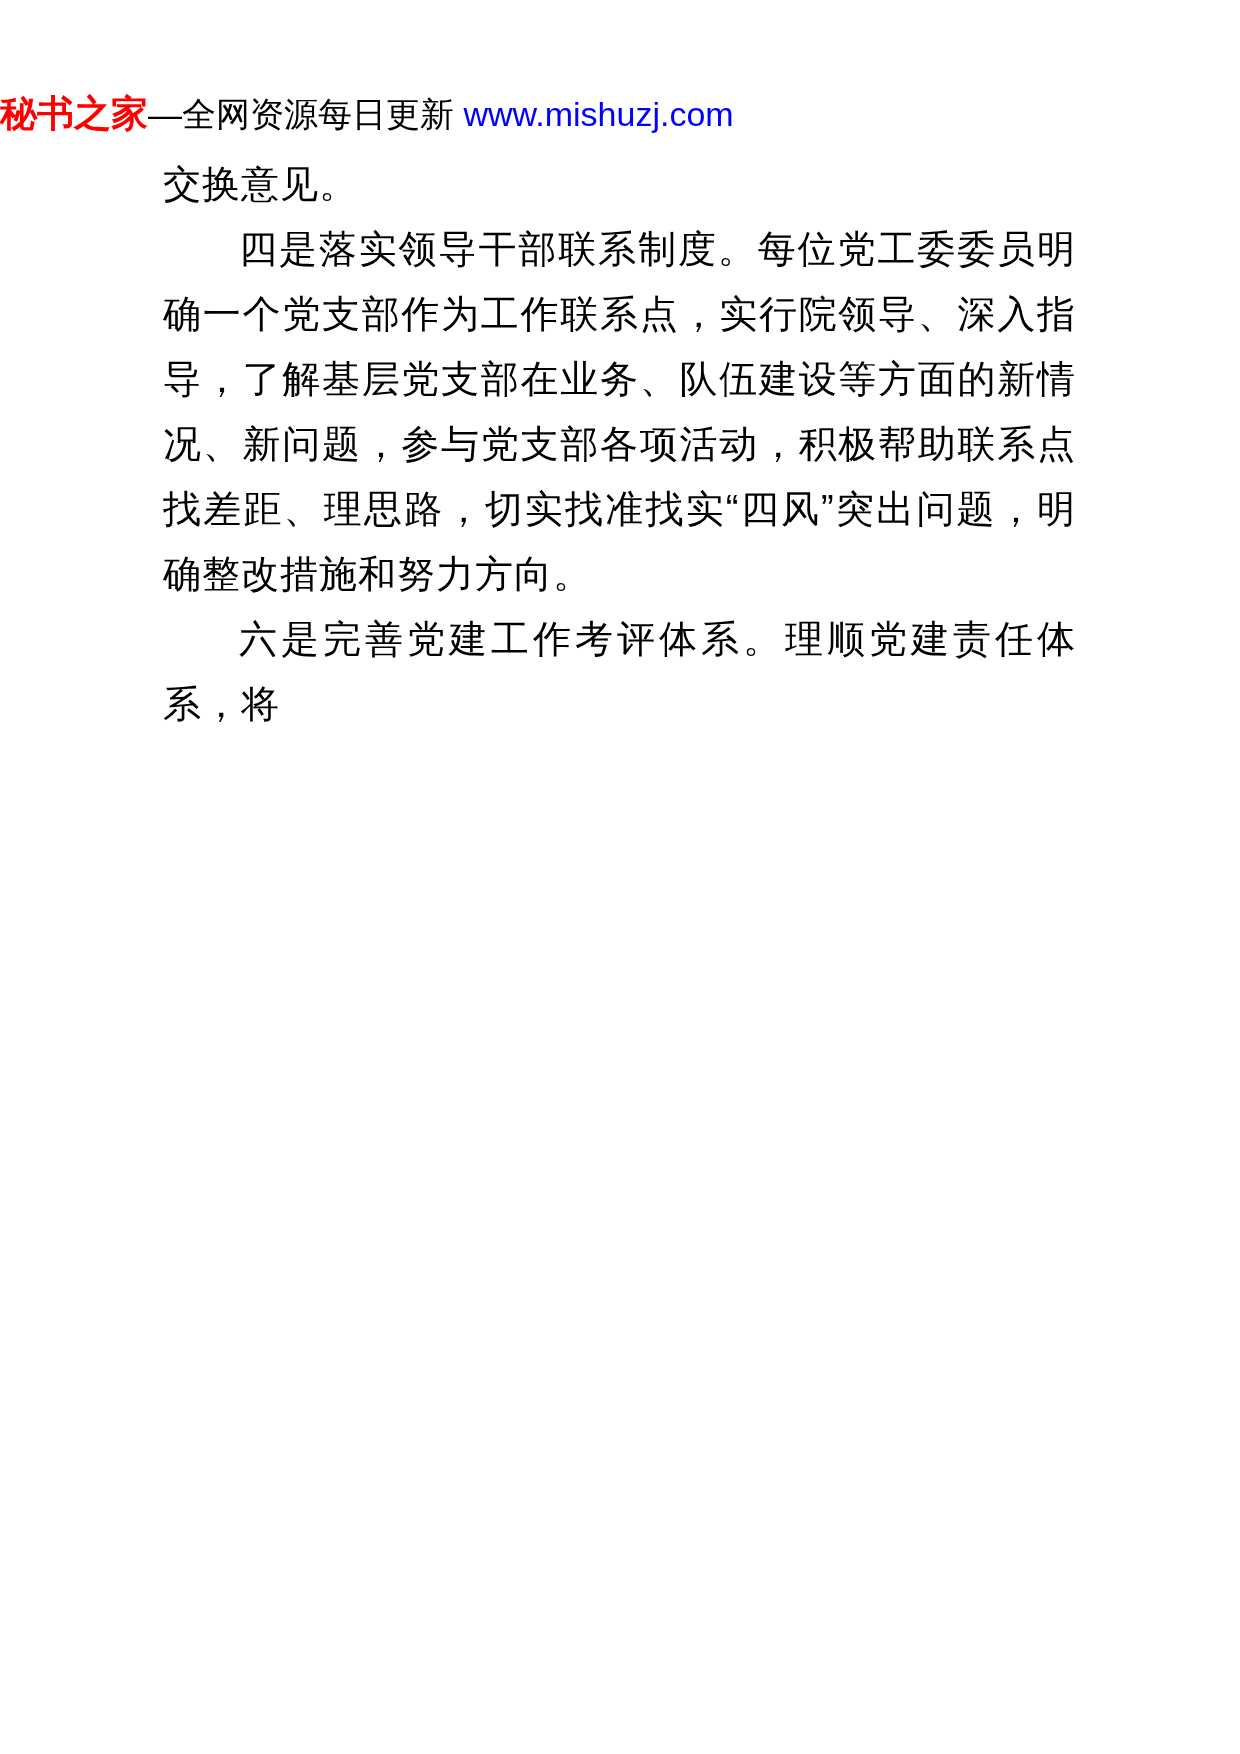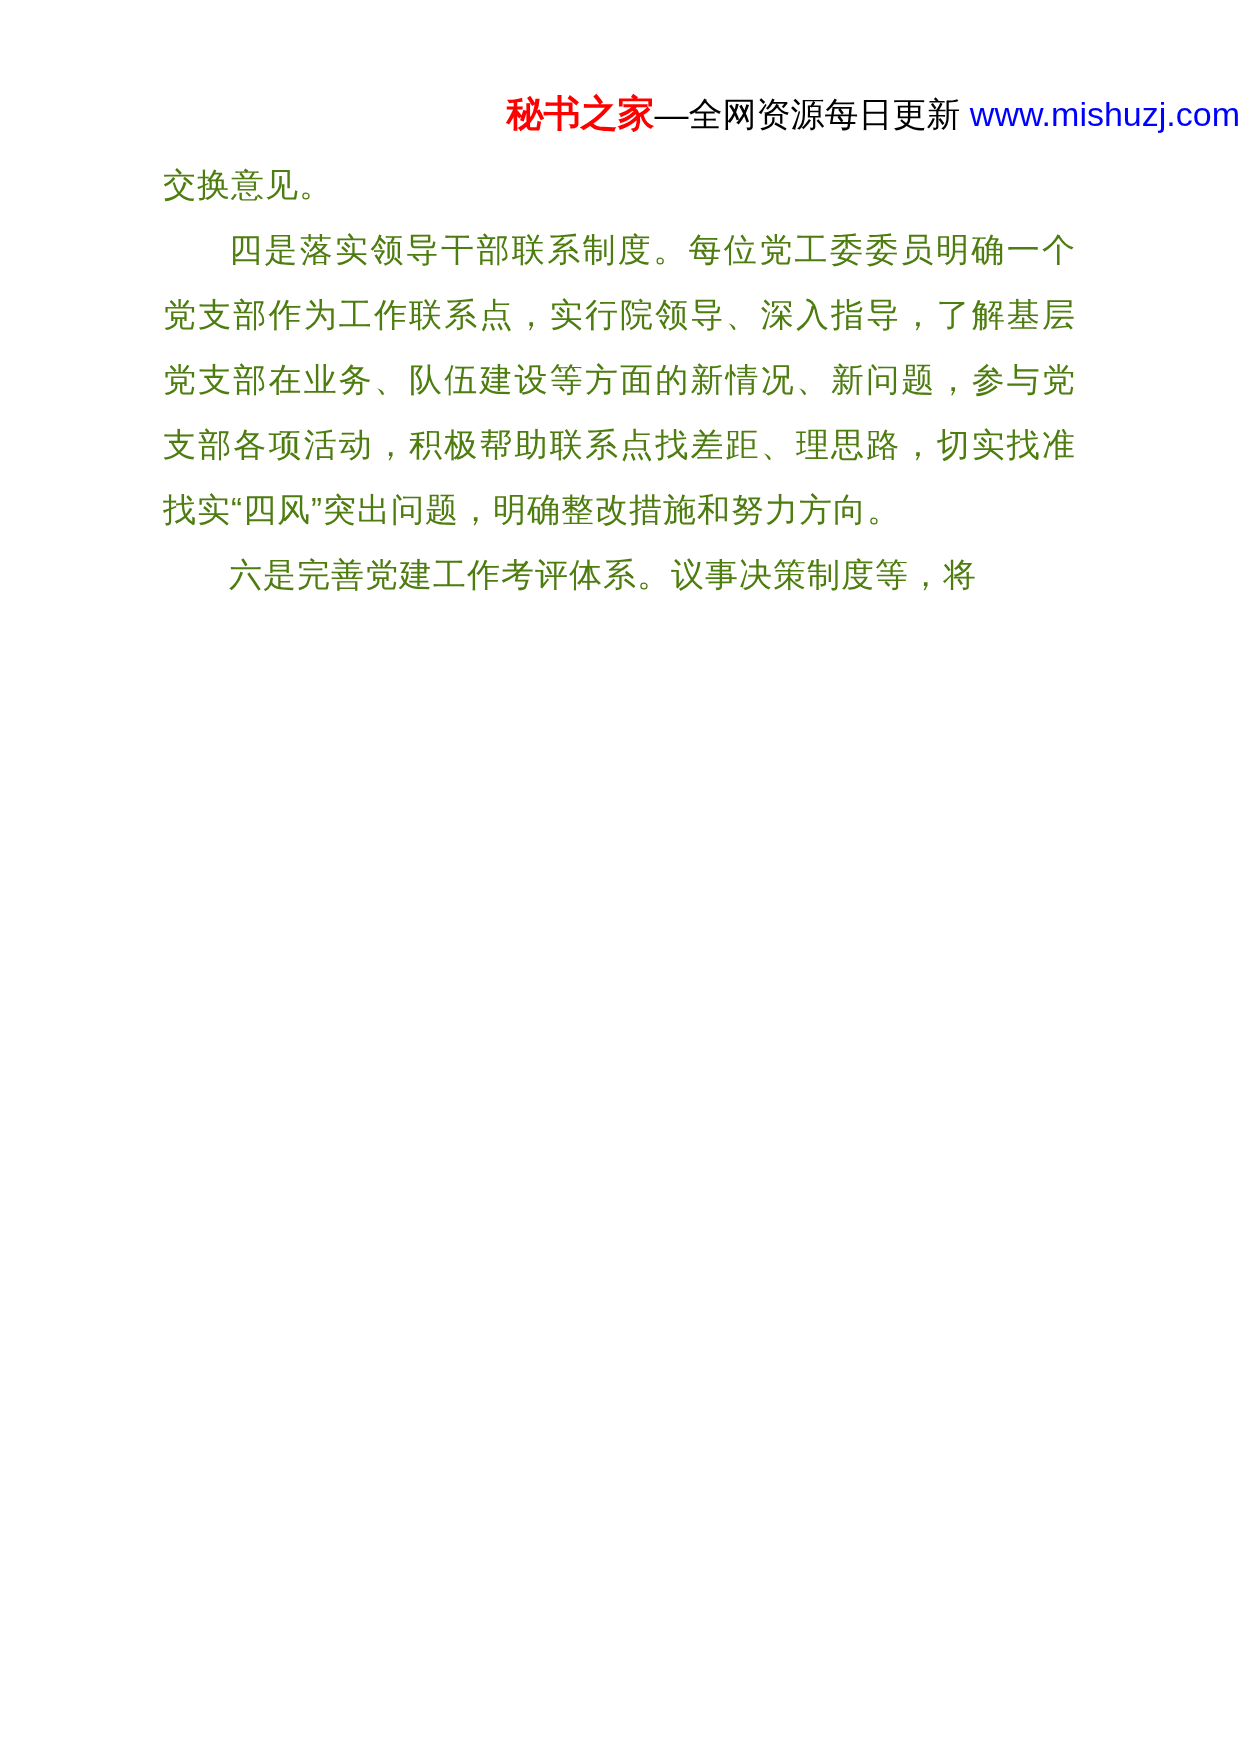--- a/index.html
+++ b/index.html
@@ -13,21 +13,21 @@
     height: 1754px;
     background: #ffffff;
     overflow: hidden;
     font-family: "Liberation Sans", sans-serif;
   }
   .doc-header {
     position: absolute;
     top: 92px;
     left: 0;
     width: 1240px;
-    text-align: right;
+    text-align: left;
     font-size: 34px;
     line-height: 44px;
     white-space: nowrap;
     color: #000000;
   }
   .doc-header .brand {
     color: #ff0000;
     font-weight: bold;
     font-size: 37px;
   }
@@ -37,22 +37,22 @@
   }
   .doc-header .url {
     color: #0000ff;
     font-weight: normal;
   }
   .doc-body {
     position: absolute;
     top: 152px;
     left: 163px;
     width: 913px;
-    color: #4d7c0f;
-    font-size: 33px;
+    color: #000000;
+    font-size: 38px;
     line-height: 65px;
     text-align: justify;
     text-justify: inter-character;
     letter-spacing: 1px;
   }
   .doc-body p {
     margin: 0;
     padding: 0;
   }
   .doc-body p.indent {
@@ -64,16 +64,16 @@
 
 <div class="page">
 
   <div class="doc-header">
     <span class="brand">秘书之家</span><span class="tagline">—全网资源每日更新 </span><span class="url">www.mishuzj.com</span>
   </div>
 
   <div class="doc-body">
     <p>交换意见。</p>
     <p class="indent">四是落实领导干部联系制度。每位党工委委员明确一个党支部作为工作联系点，实行院领导、深入指导，了解基层党支部在业务、队伍建设等方面的新情况、新问题，参与党支部各项活动，积极帮助联系点找差距、理思路，切实找准找实“四风”突出问题，明确整改措施和努力方向。</p>
-    <p class="indent">六是完善党建工作考评体系。议事决策制度等，将</p>
+    <p class="indent">六是完善党建工作考评体系。理顺党建责任体系，将</p>
   </div>
 
 </div>
 
 </body></html>

